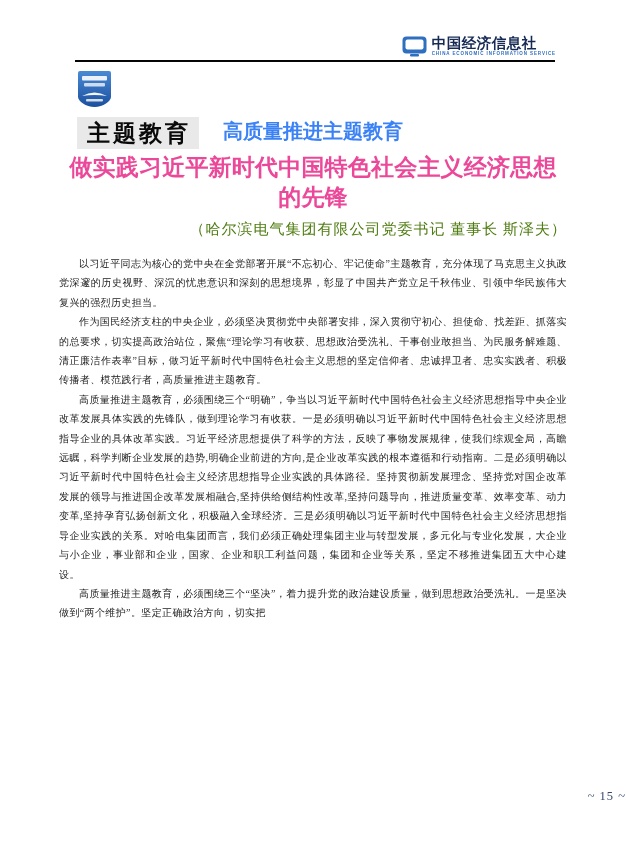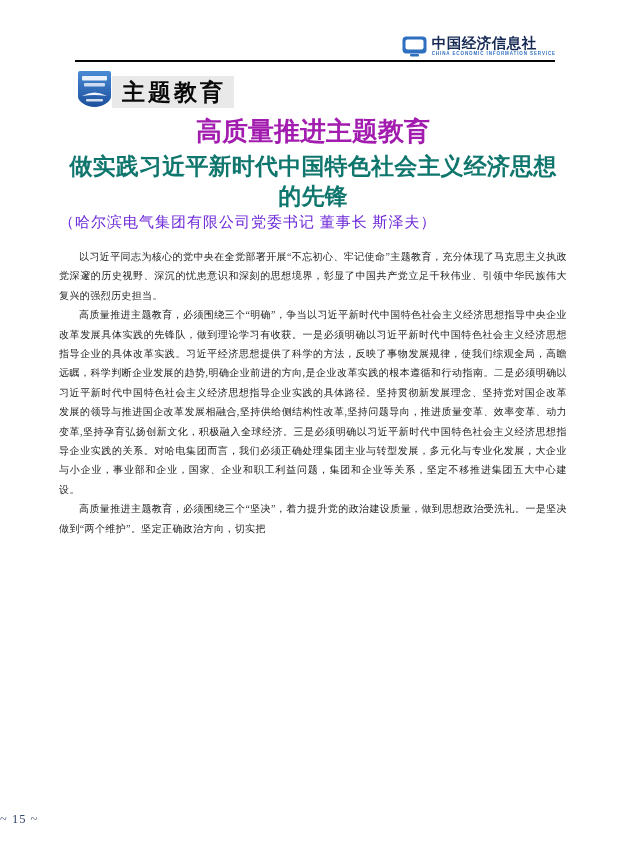--- a/index.html
+++ b/index.html
@@ -31,69 +31,69 @@
     letter-spacing:0.9px; white-space:nowrap; font-weight:bold;
   }
   .header-rule {
     position:absolute; top:60px; left:75px; width:480px;
     border-top:2px solid #050505;
   }
 
   
   .badge-row {
     position:absolute; top:70px; left:77px;
-    display:flex; align-items:flex-end; 
+    display:flex; align-items:flex-start; gap:9px;flex-direction:column;
   }
   .badge-icon { width:35px; height:38px; display:block; }
   .badge-label {
     background:#e9e9e9;
     font-family:"Liberation Sans","DejaVu Sans",sans-serif;
     font-weight:bold; font-size:23px; line-height:30px;
     color:#0a0a0a; letter-spacing:3px;
     padding:1px 8px 1px 10px;
   }
 
   
   .content {
     position:absolute; top:119px; left:59px; width:508px;
   }
   .title {
     text-align:center;
     font-family:"Liberation Sans","DejaVu Sans",sans-serif;
-    font-weight:bold; font-size:26px; line-height:24px; color:#a21caf;
+    font-weight:bold; font-size:20px; line-height:24px; color:#3b82f6;
   }
   .subtitle {
     text-align:center;
-    font-family:Liberation Serif, serif;
-    font-weight:bold; font-size:23px; line-height:30px; color:#0f766e;
+    font-family:Liberation Sans, sans-serif;
+    font-weight:bold; font-size:23px; line-height:30px; color:#ec4899;
     margin-top:9px; letter-spacing:0.2px;
   }
   .byline {
-    text-align:left;
+    text-align:right;
     font-family:"Liberation Serif","DejaVu Serif",serif;
-    font-size:15px; line-height:20px; color:#6d28d9;
-    letter-spacing:1px;
+    font-size:15px; line-height:20px; color:#4d7c0f;
+    margin-top:7px; letter-spacing:1px;
   }
   .paras { margin-top:15px; }
   .para {
     font-size:10px; line-height:19.4px;
     letter-spacing:0.38px;
     text-align:justify;
     text-indent:2em;
     color:#1c1c1c;
   }
   .para.emph {
     font-family:"Liberation Sans","DejaVu Sans",sans-serif;
     font-weight:bold; color:#000;
   }
 
   
   .footer {
-    position:absolute; top:812px; left:0; width:626px;
-    text-align:left;
+    position:absolute; top:789px; left:0; width:626px;
+    text-align:right;
     font-family:"Liberation Serif","DejaVu Serif",serif;
     font-size:12.5px; color:#35466b; letter-spacing:1px;
   }
 </style>
 </head>
 <body>
 
 <div class="page">
 
   <div class="header-logo">
@@ -125,20 +125,21 @@
     </svg>
     <div class="badge-label">主题教育</div>
   </div>
 
   <div class="content">
     <div class="title">高质量推进主题教育</div>
     <div class="subtitle">做实践习近平新时代中国特色社会主义经济思想的先锋</div>
     <div class="byline">（哈尔滨电气集团有限公司党委书记 董事长 斯泽夫）</div>
     <div class="paras">
       <p class="para">以习近平同志为核心的党中央在全党部署开展“不忘初心、牢记使命”主题教育，充分体现了马克思主义执政党深邃的历史视野、深沉的忧患意识和深刻的思想境界，彰显了中国共产党立足千秋伟业、引领中华民族伟大复兴的强烈历史担当。</p>
+      <p class="para">作为国民经济支柱的中央企业，必须坚决贯彻党中央部署安排，深入贯彻守初心、担使命、找差距、抓落实的总要求，切实提高政治站位，聚焦“理论学习有收获、思想政治受洗礼、干事创业敢担当、为民服务解难题、清正廉洁作表率”目标，做习近平新时代中国特色社会主义思想的坚定信仰者、忠诚捍卫者、忠实实践者、积极传播者、模范践行者，高质量推进主题教育。</p>
       <p class="para">高质量推进主题教育，必须围绕三个“明确”，争当以习近平新时代中国特色社会主义经济思想指导中央企业改革发展具体实践的先锋队，做到理论学习有收获。一是必须明确以习近平新时代中国特色社会主义经济思想指导企业的具体改革实践。习近平经济思想提供了科学的方法，反映了事物发展规律，使我们综观全局，高瞻远瞩，科学判断企业发展的趋势,明确企业前进的方向,是企业改革实践的根本遵循和行动指南。二是必须明确以习近平新时代中国特色社会主义经济思想指导企业实践的具体路径。坚持贯彻新发展理念、坚持党对国企改革发展的领导与推进国企改革发展相融合,坚持供给侧结构性改革,坚持问题导向，推进质量变革、效率变革、动力变革,坚持孕育弘扬创新文化，积极融入全球经济。三是必须明确以习近平新时代中国特色社会主义经济思想指导企业实践的关系。对哈电集团而言，我们必须正确处理集团主业与转型发展，多元化与专业化发展，大企业与小企业，事业部和企业，国家、企业和职工利益问题，集团和企业等关系，坚定不移推进集团五大中心建设。</p>
       <p class="para">高质量推进主题教育，必须围绕三个“坚决”，着力提升党的政治建设质量，做到思想政治受洗礼。一是坚决做到“两个维护”。坚定正确政治方向，切实把</p>
     </div>
   </div>
 
   <div class="footer">~ 15 ~</div>
 
 </div>
 
 </body></html>

